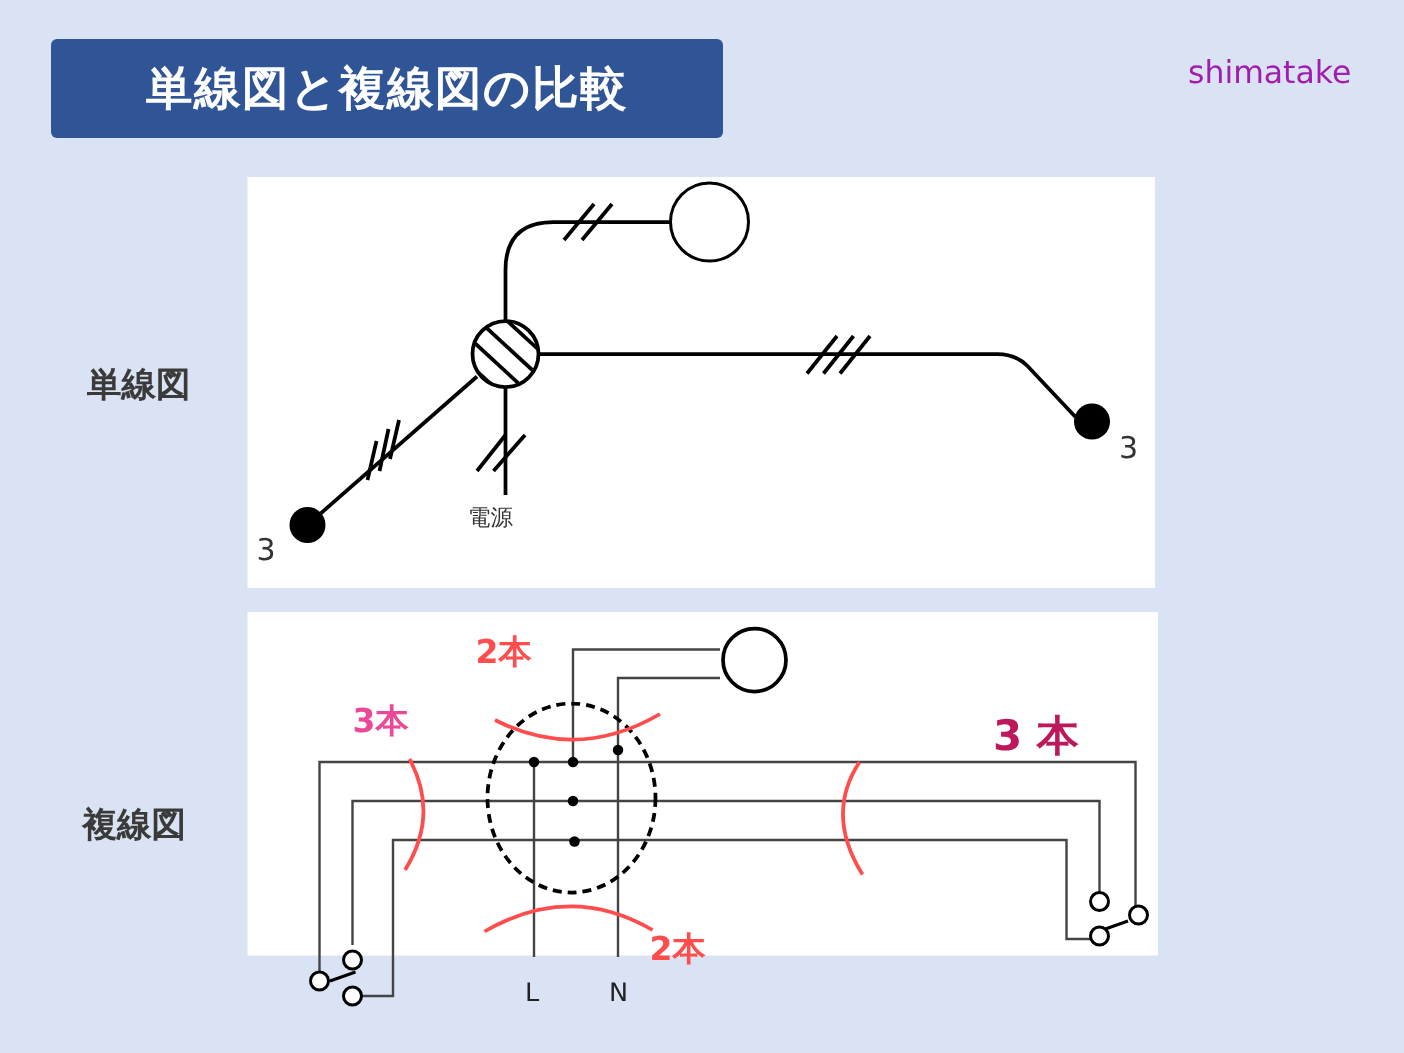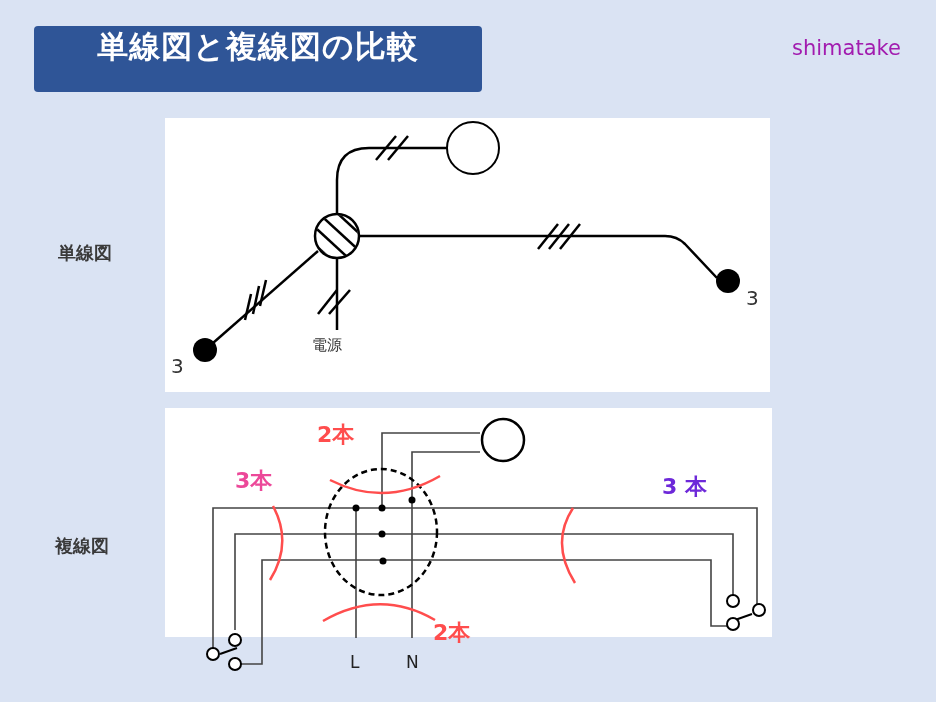--- a/index.html
+++ b/index.html
@@ -5,29 +5,29 @@
   html, body { margin:0; padding:0; }
   body {
     width:936px; height:702px; overflow:hidden;
     background:#dae3f3;
     font-family:"DejaVu Sans", "Liberation Sans", sans-serif;
     position:relative;
   }
   .title-box {
     position:absolute; left:34px; top:26px; width:448px; height:66px;
     background:#2f5597; border-radius:4px;
-    display:flex; align-items:flex-start; justify-content:center;
+    display:flex; align-items:center; justify-content:center;
   }
   .title-text { color:#fff; font-size:31px; font-weight:bold; letter-spacing:1px; }
   .watermark {
     position:absolute; left:792px; top:36px; color:#a21caf; font-size:21px;
     font-family:"DejaVu Sans", sans-serif;
   }
   .side-label {
-    position:absolute; font-size:18px; font-weight:bold; color:#3a3a3a;
+    position:absolute; font-size:23px; font-weight:bold; color:#3a3a3a;
   }
   .panel { position:absolute; background:#fff; }
   .panel svg { position:absolute; left:0; top:0; }
 </style>
 </head>
 <body>
 
 <div class="title-box">
   <span class="title-text">単線図と複線図の比較</span>
 </div>
@@ -132,16 +132,16 @@
     <g stroke="#ff4d4d" stroke-width="2.5" fill="none">
       <path d="M 165 72 Q 220 100 275 68"></path>
       <path d="M 158 213 Q 215 180 270 212"></path>
       <path d="M 108 98 Q 128 135 105 172"></path>
       <path d="M 408 100 Q 385 135 410 175"></path>
     </g>
   </svg>
   <span style="position:absolute; left:152px; top:12px; font-size:22px; font-weight:bold; color:#ff4d4d;">2本</span>
   <span style="position:absolute; left:268px; top:210px; font-size:22px; font-weight:bold; color:#ff4d4d;">2本</span>
   <span style="position:absolute; left:70px; top:58px; font-size:22px; font-weight:bold; color:#ec4899;">3本</span>
-  <span style="position:absolute; left:497px; top:64px; font-size:22px; font-weight:bold; color:#6d28d9;">3 本</span>
+  <span style="position:absolute; left:497px; top:64px; font-size:28px; font-weight:bold; color:#be185d;">3 本</span>
   <span style="position:absolute; left:185px; top:244px; font-size:17px; color:#222;">L</span>
   <span style="position:absolute; left:241px; top:244px; font-size:17px; color:#222;">N</span>
 </div>
 
 </body></html>

